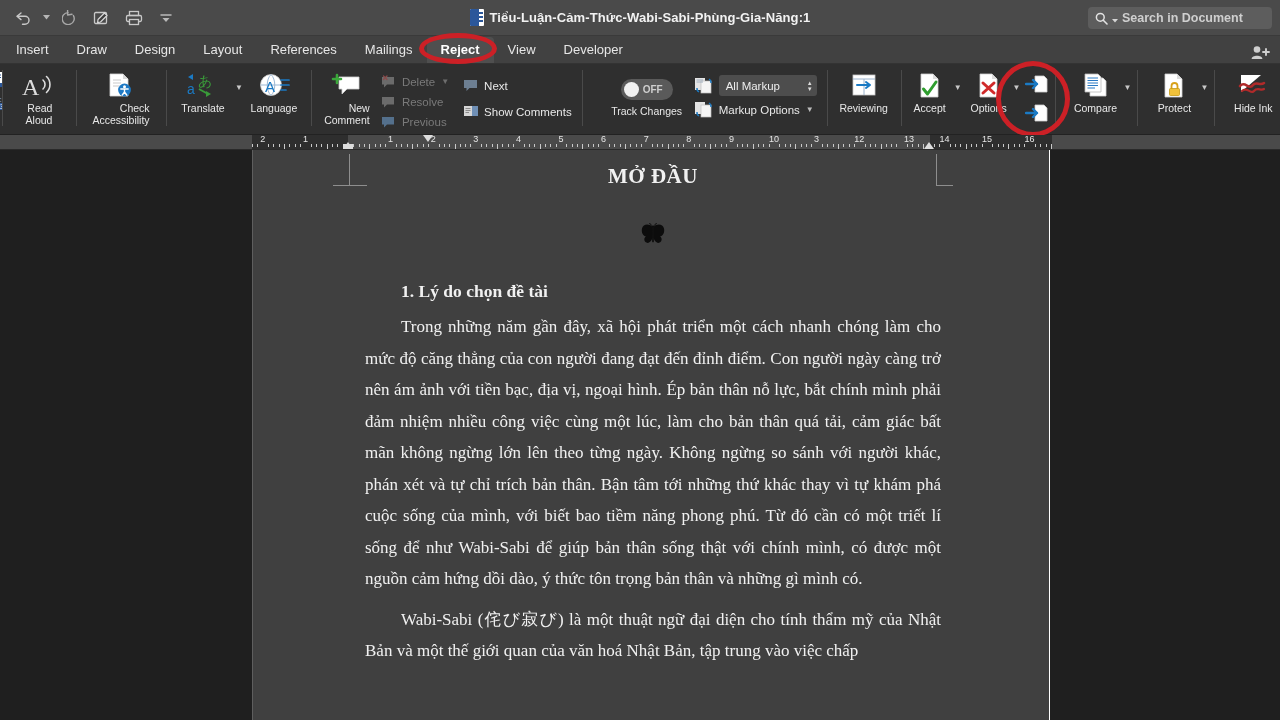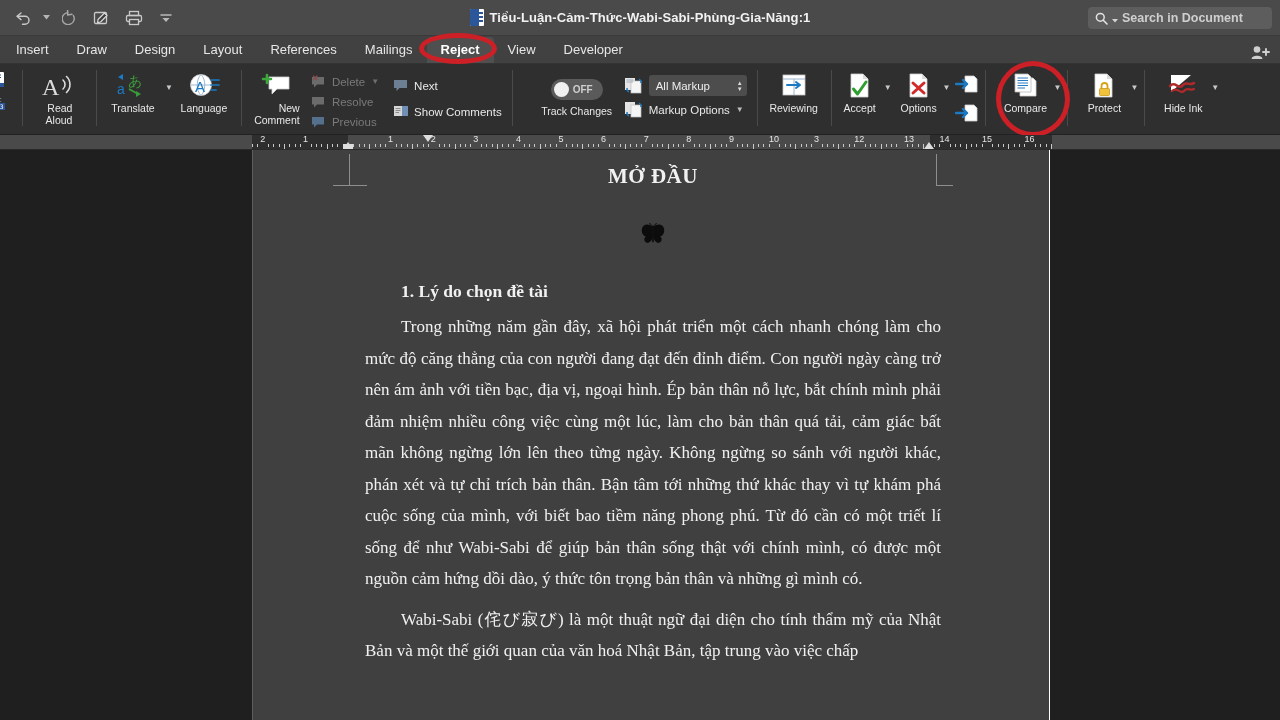--- a/index.html
+++ b/index.html
@@ -384,20 +384,38 @@
           <path d="M25.5 4.5 a11 11 0 0 1 0 16" fill="none" stroke="#dcdcdc" stroke-width="1.6" stroke-linecap="round"></path>
         </svg>
       </div>
       <div class="lbl">
         <span>Read</span><br>
         <span>Aloud</span>
       </div>
     </div>
   </div>
 
+  <div class="grp">
+    <div class="bigbtn" style="width:78px;">
+      <div class="ico">
+        <svg width="30" height="28" viewBox="0 0 30 28">
+          <path d="M4 2 H17 L22 7 V24 H4 Z" fill="#ffffff" stroke="#d5d5d5" stroke-width="0.8"></path>
+          <path d="M17 2 L22 7 H17 Z" fill="#d8d8d8"></path>
+          <path d="M7 8 H15 M7 11 H15 M7 14 H13" stroke="#c9c9c9" stroke-width="1"></path>
+          <circle cx="18.5" cy="18" r="6.4" fill="#1e79c4"></circle>
+          <circle cx="18.5" cy="14.7" r="1.5" fill="#ffffff"></circle>
+          <path d="M14.8 17 H22.2 M18.5 17 V20 L16.3 23 M18.5 20 L20.7 23" stroke="#ffffff" stroke-width="1.4" stroke-linecap="round" fill="none"></path>
+        </svg>
+      </div>
+      <div class="lbl">
+        <span>Check</span><br>
+        <span>Accessibility</span>
+      </div>
+    </div>
+  </div>
 
   <div class="grp">
     <div class="withcaret">
       <div class="bigbtn">
         <div class="ico">
           <svg width="36" height="28" viewBox="0 0 36 28">
             <path d="M3 5 L8 2 L8 8 Z" fill="#1b7ac4"></path>
             <text x="2" y="22" font-size="14" fill="#1b7ac4" font-family="Liberation Sans, sans-serif">a</text>
             <text x="13" y="14" font-size="14" fill="#3a9c3a" font-family="DejaVu Sans, sans-serif">あ</text>
             <path d="M26 22 L21 25 L21 19 Z" fill="#3a9c3a"></path>

